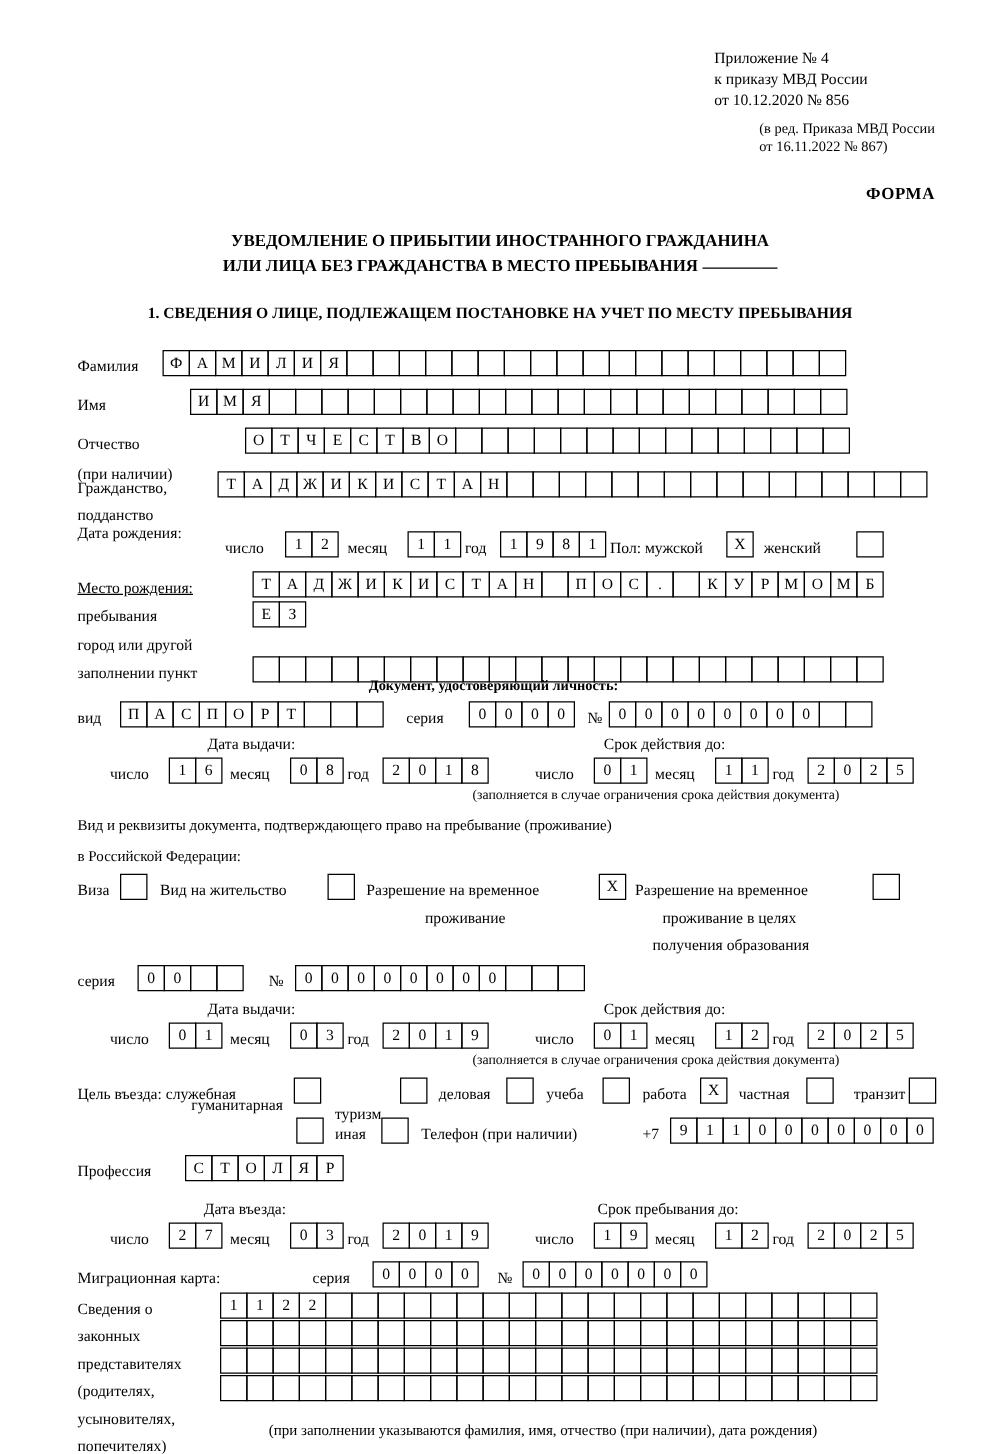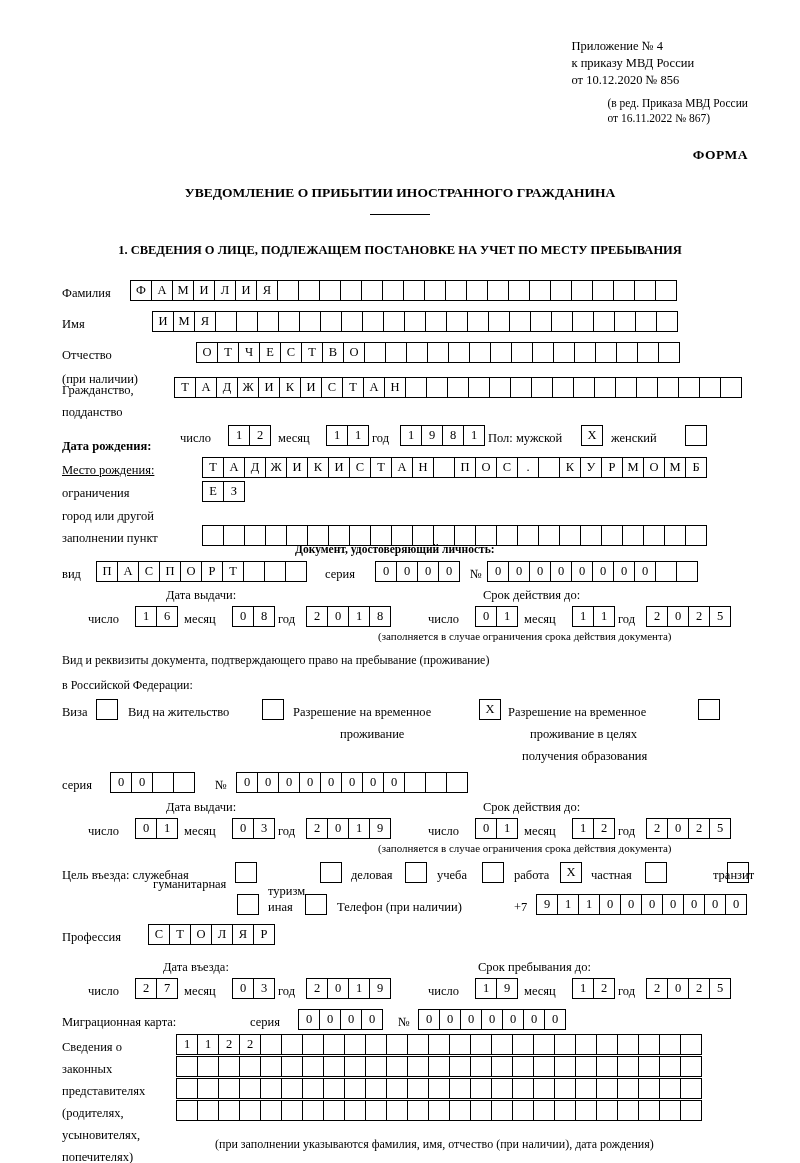--- a/index.html
+++ b/index.html
@@ -73,20 +73,21 @@
     <div>от 10.12.2020 № 856</div>
     <div class="gap"></div>
     <div class="small">(в ред. Приказа МВД России</div>
     <div class="small">от 16.11.2022 № 867)</div>
   </div>
   <div class="forma">ФОРМА</div>
 
   <div class="title">
     <span>УВЕДОМЛЕНИЕ О ПРИБЫТИИ ИНОСТРАННОГО ГРАЖДАНИНА</span>
     <span class="l2">
+      <span>ИЛИ ЛИЦА БЕЗ ГРАЖДАНСТВА В МЕСТО ПРЕБЫВАНИЯ</span>
       <span class="uline"></span>
     </span>
   </div>
 
   <div class="sect1">1. СВЕДЕНИЯ О ЛИЦЕ, ПОДЛЕЖАЩЕМ ПОСТАНОВКЕ НА УЧЕТ ПО МЕСТУ ПРЕБЫВАНИЯ</div>
 
   <div class="content">
 
     <div class="abs lbl" style="left:62px;top:11px;">Фамилия</div>
     <div class="abs cells" style="left:130px;top:5px;">
@@ -200,21 +201,21 @@
         <div class="cell"></div>
         <div class="cell"></div>
         <div class="cell"></div>
         <div class="cell"></div>
         <div class="cell"></div>
         <div class="cell"></div>
         <div class="cell"></div>
         <div class="cell"></div>
     </div>
 
-    <div class="abs lbl" style="left:62px;top:164px;font-weight:bold;">Дата рождения:</div>
+    <div class="abs lbl" style="left:62px;top:144px;">Дата рождения:</div>
     <div class="abs lbl" style="left:180px;top:156px;">число</div>
     <div class="abs cells" style="left:228px;top:150px;">
       <div class="cell">1</div>
         <div class="cell">2</div>
     </div>
     <div class="abs lbl" style="left:278px;top:156px;">месяц</div>
     <div class="abs cells" style="left:326px;top:150px;">
       <div class="cell">1</div>
         <div class="cell">1</div>
     </div>
@@ -224,21 +225,21 @@
         <div class="cell">9</div>
         <div class="cell">8</div>
         <div class="cell">1</div>
     </div>
     <div class="abs lbl" style="left:488px;top:156px;">Пол: мужской</div>
     <div class="abs box" style="left:581px;top:150px;">X</div>
     <div class="abs lbl" style="left:611px;top:156px;">женский</div>
     <div class="abs box" style="left:685px;top:150px;"></div>
 
     <div class="abs lbl" style="left:62px;top:188px;text-decoration:underline;">Место рождения:</div>
-    <div class="abs lbl" style="left:62px;top:211px;">ограничения</div>
+    <div class="abs lbl" style="left:62px;top:211px;">пребывания</div>
     <div class="abs lbl" style="left:62px;top:234px;">город или другой</div>
     <div class="abs lbl" style="left:62px;top:256px;">заполнении пункт</div>
 
     <div class="abs cells" style="left:202px;top:182px;">
       <div class="cell">Т</div>
         <div class="cell">А</div>
         <div class="cell">Д</div>
         <div class="cell">Ж</div>
         <div class="cell">И</div>
         <div class="cell">К</div>
@@ -449,21 +450,21 @@
     <div class="abs lbl" style="left:268px;top:593px;margin-top:16px;">туризм</div>
     <div class="abs box" style="left:320px;top:587px;"></div>
     <div class="abs lbl" style="left:351px;top:593px;">деловая</div>
     <div class="abs box" style="left:405px;top:587px;"></div>
     <div class="abs lbl" style="left:437px;top:593px;">учеба</div>
     <div class="abs box" style="left:482px;top:587px;"></div>
     <div class="abs lbl" style="left:514px;top:593px;">работа</div>
     <div class="abs box" style="left:560px;top:587px;">X</div>
     <div class="abs lbl" style="left:591px;top:593px;">частная</div>
     <div class="abs box" style="left:645px;top:587px;"></div>
-    <div class="abs lbl" style="left:713px;top:593px;">транзит</div>
+    <div class="abs lbl" style="left:683px;top:593px;">транзит</div>
     <div class="abs box" style="left:727px;top:587px;"></div>
 
     <div class="abs lbl" style="left:133px;top:602px;margin-left:20px;">гуманитарная</div>
     <div class="abs box" style="left:237px;top:619px;"></div>
     <div class="abs lbl" style="left:268px;top:625px;">иная</div>
     <div class="abs box" style="left:305px;top:619px;"></div>
 
     <div class="abs lbl" style="left:337px;top:625px;">Телефон (при наличии)</div>
     <div class="abs lbl" style="left:514px;top:625px;">+7</div>
     <div class="abs cells" style="left:536px;top:619px;">

